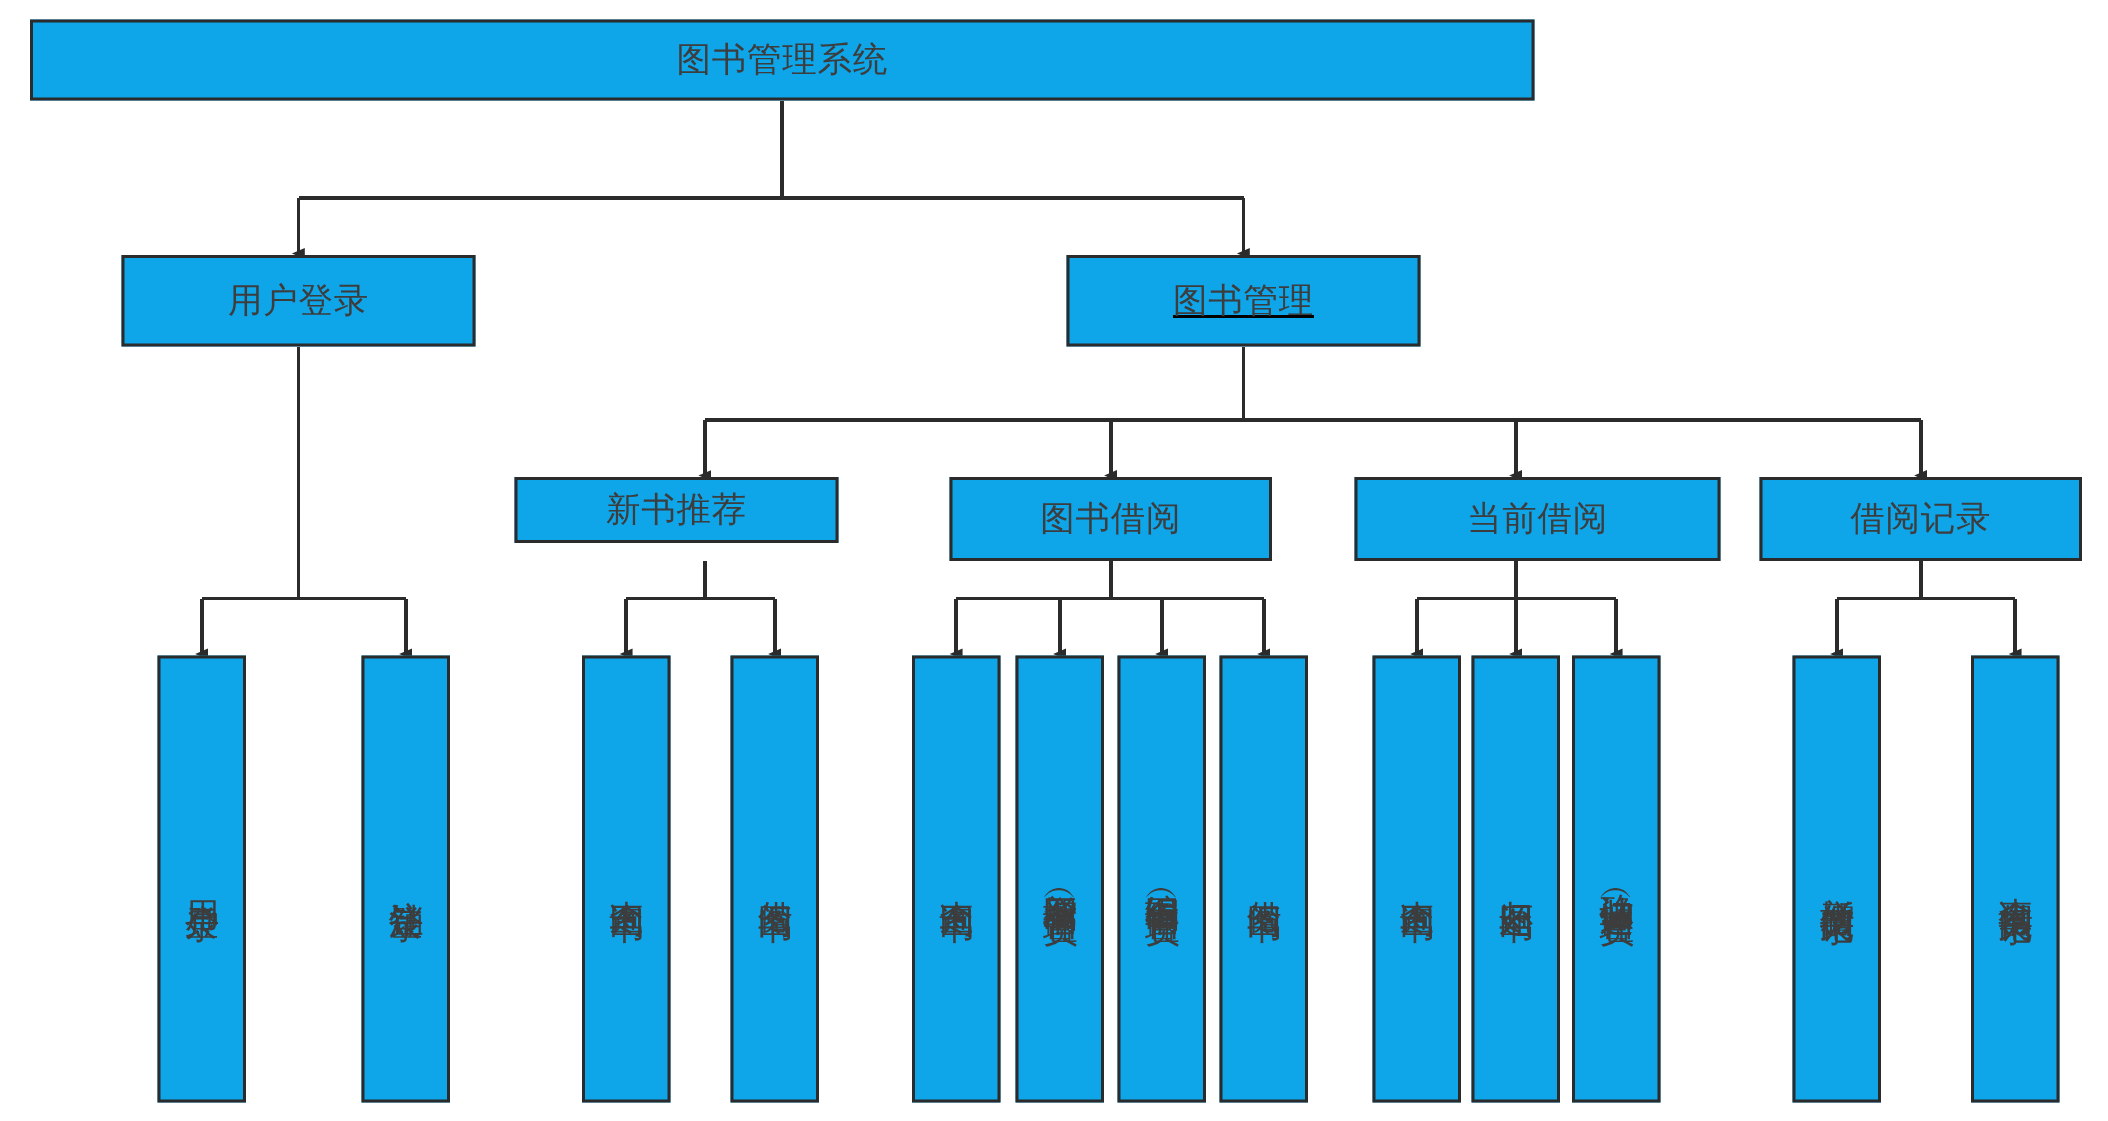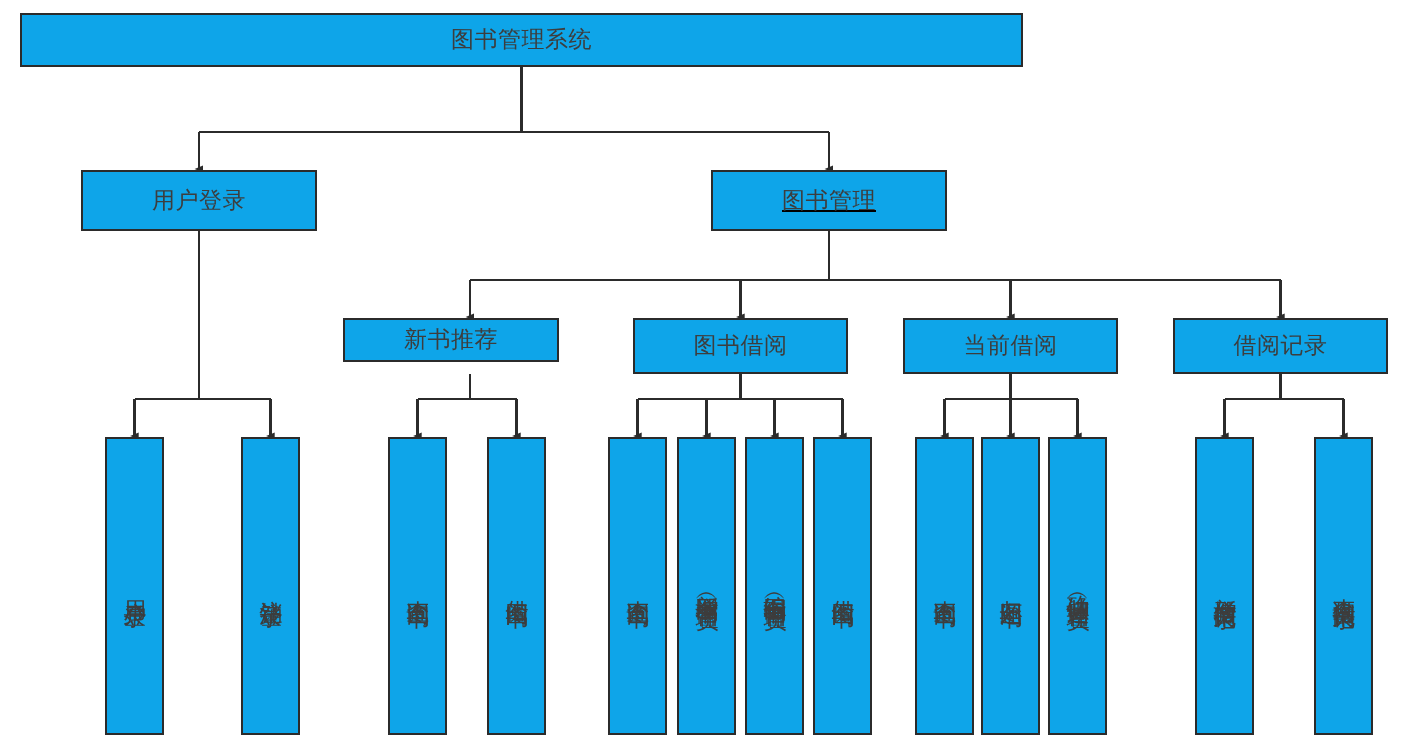--- a/index.html
+++ b/index.html
@@ -121,21 +121,21 @@
       </div>
       <div class="node horizontal" style="left: 711px; top: 170px; width: 236px; height: 61px; border-color: rgb(43, 43, 43); text-decoration: underline;">
         <span class="node-label" style="color: rgb(61, 61, 61);">图书管理</span>
       </div>
       <div class="node horizontal" style="left: 343px; top: 318px; width: 216px; height: 44px; border-color: rgb(43, 43, 43);">
         <span class="node-label" style="color: rgb(61, 61, 61);">新书推荐</span>
       </div>
       <div class="node horizontal" style="left: 633px; top: 318px; width: 215px; height: 56px; border-color: rgb(43, 43, 43);">
         <span class="node-label" style="color: rgb(61, 61, 61);">图书借阅</span>
       </div>
-      <div class="node horizontal" style="left: 903px; top: 318px; width: 215px; height: 56px; border-color: rgb(43, 43, 43);">
+      <div class="node horizontal" style="left: 903px; top: 318px; width: 244px; height: 56px; border-color: rgb(43, 43, 43);">
         <span class="node-label" style="color: rgb(61, 61, 61);">当前借阅</span>
       </div>
       <div class="node horizontal" style="left: 1173px; top: 318px; width: 215px; height: 56px; border-color: rgb(43, 43, 43);">
         <span class="node-label" style="color: rgb(61, 61, 61);">借阅记录</span>
       </div>
       <div class="node vertical" style="left: 105px; top: 437px; width: 59px; height: 298px; border-color: rgb(43, 43, 43);">
         <span class="node-label" style="color: rgb(61, 61, 61);">用户登录</span>
       </div>
       <div class="node vertical" style="left: 241px; top: 437px; width: 59px; height: 298px; border-color: rgb(43, 43, 43);">
         <span class="node-label" style="color: rgb(61, 61, 61);">注销登录</span>

